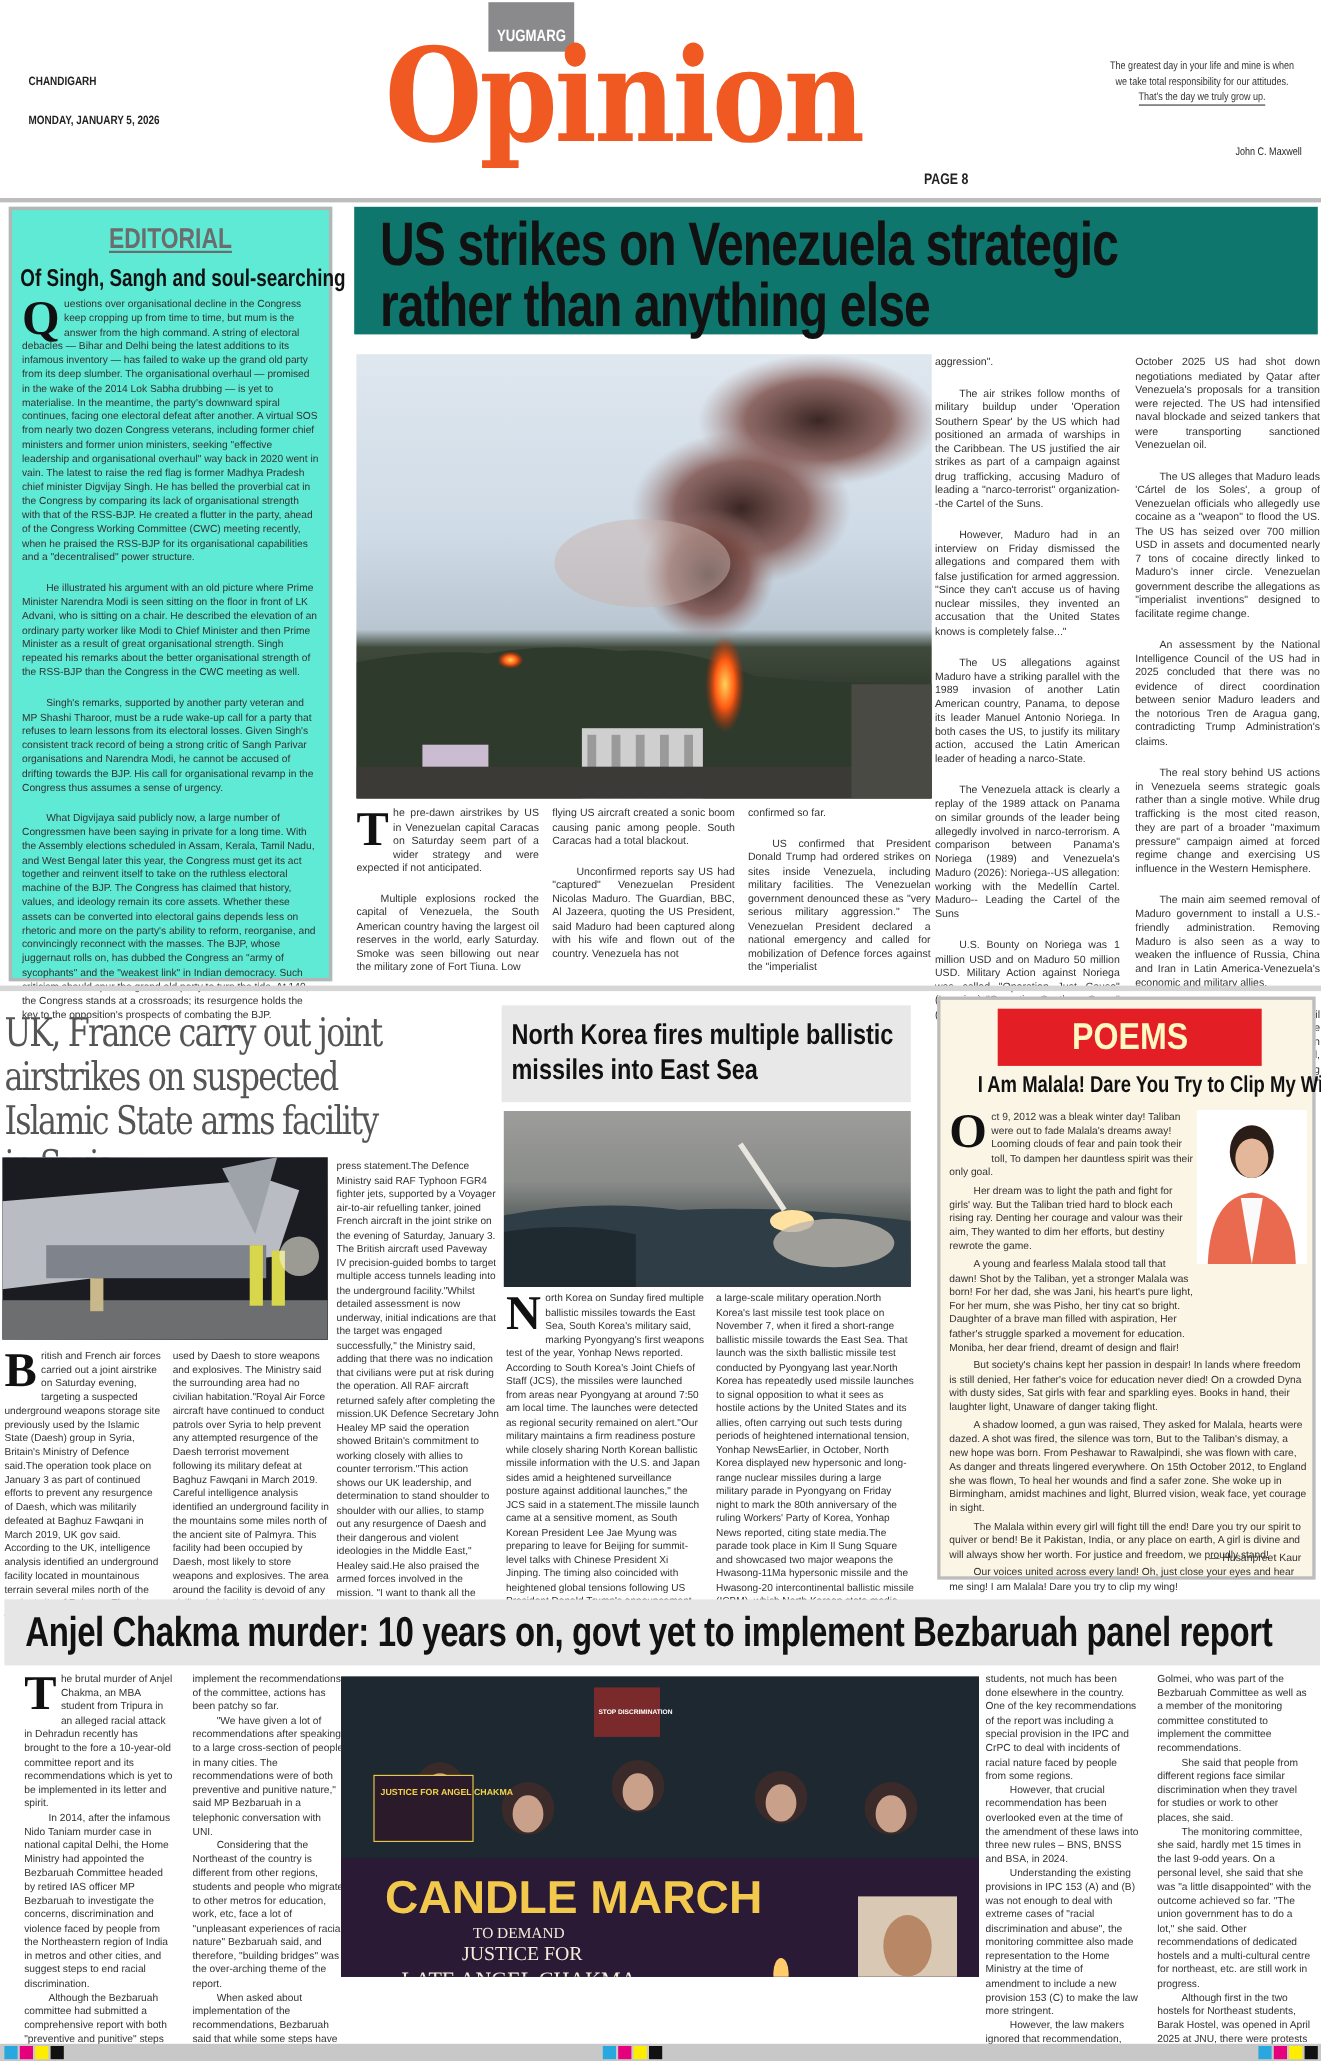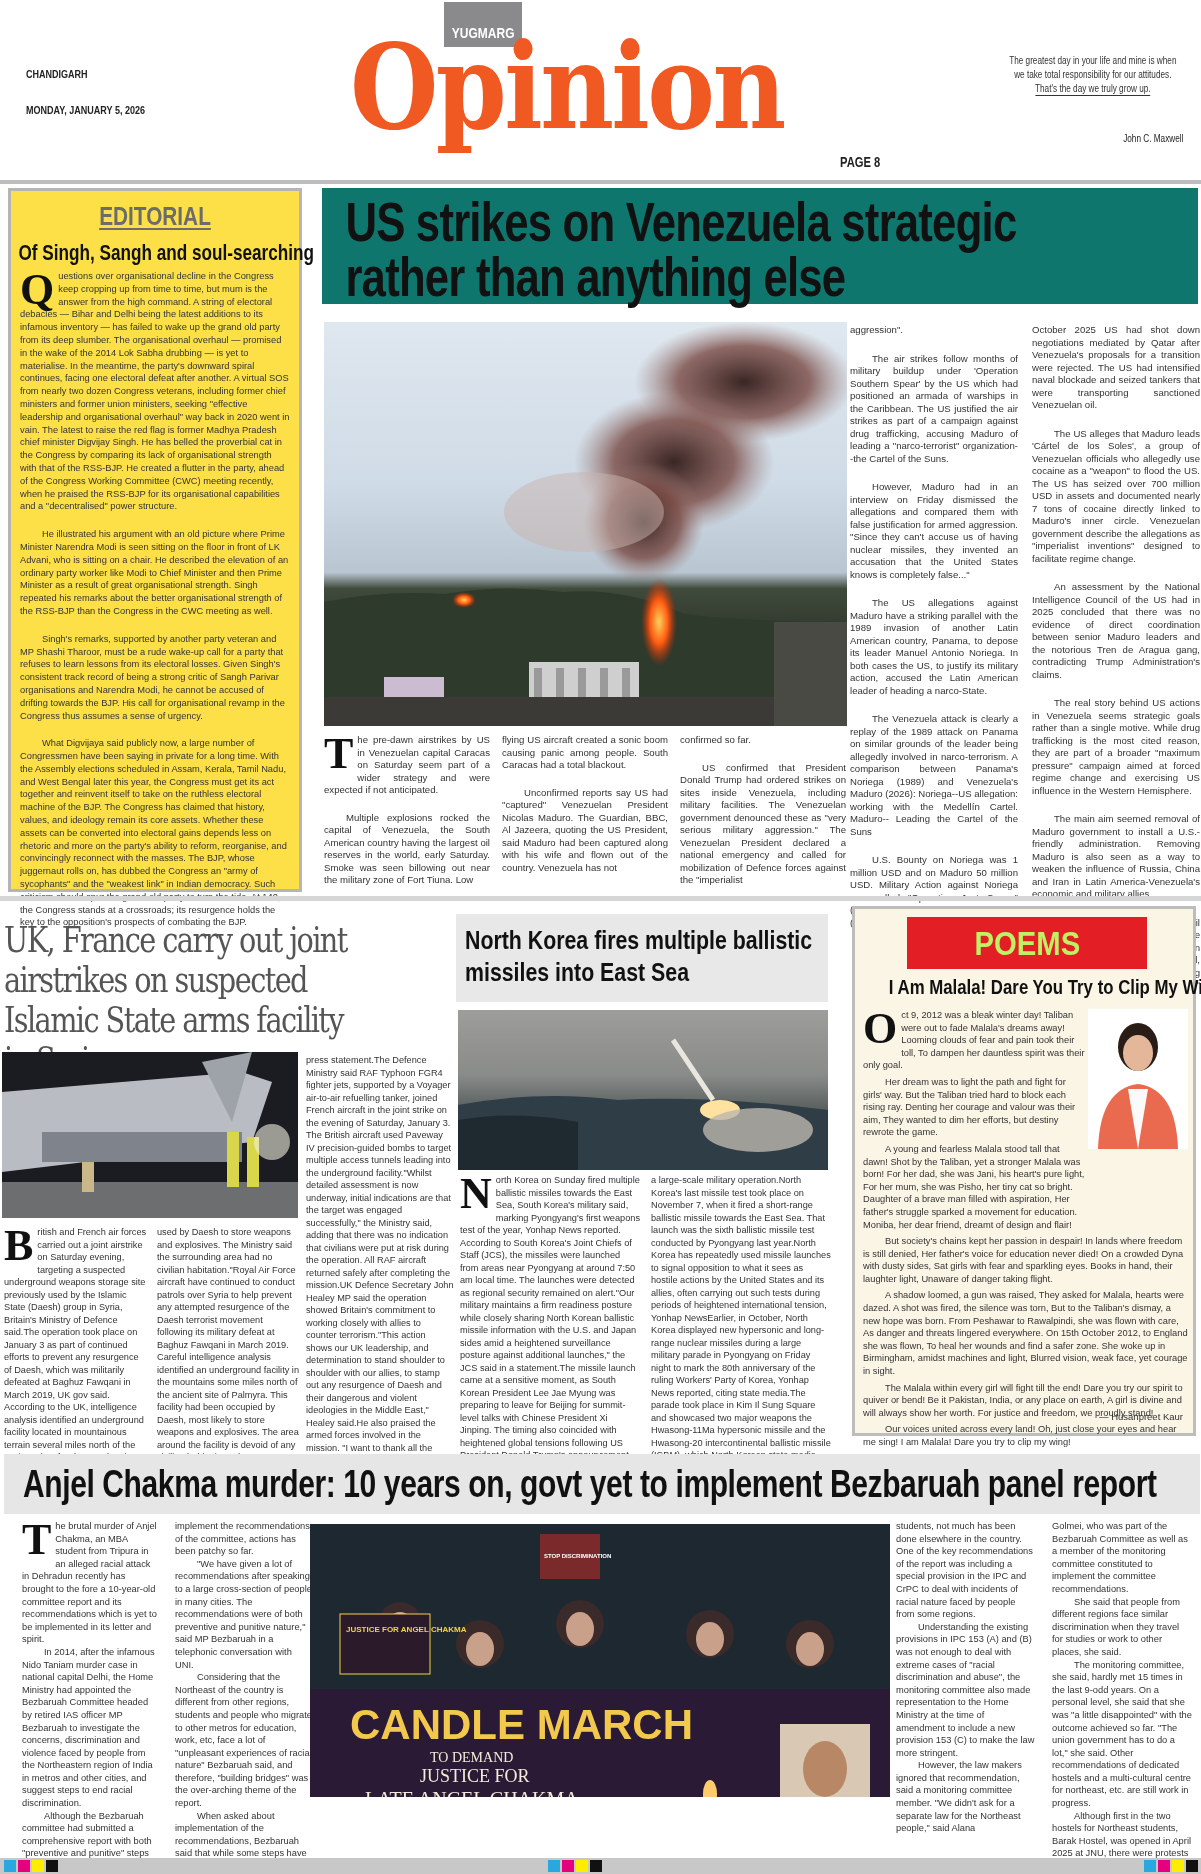--- a/index.html
+++ b/index.html
@@ -14,21 +14,21 @@
 .brandbox{left:444px;top:2px;width:78px;height:45px;background:#8a8a8c;color:#fff;font:bold 15px "Liberation Sans",sans-serif;display:flex;align-items:flex-end;justify-content:center;padding-bottom:6px;transform-origin:center}
 .brandbox span{display:inline-block;transform:scaleX(.8)}
 .opinion{left:350px;top:28px;font:bold 118px "DejaVu Serif",serif;color:#f05a22;letter-spacing:-3px;line-height:1;transform:scaleX(.86);transform-origin:left}
 .pageno{left:840px;top:154px;font:bold 14px "Liberation Sans",sans-serif;transform:scaleX(.8);transform-origin:left}
 .quote{right:18px;top:54px;width:220px;text-align:center;font:10px "Liberation Sans",sans-serif;line-height:14px;color:#333}
 .quote .ln{display:block;transform:scaleX(.82);transform-origin:right}
 .quote .u{border-bottom:1px solid #333;padding-bottom:1px}
 .author{right:18px;top:133px;font:10px "Liberation Sans",sans-serif;transform:scaleX(.82);transform-origin:right}
 .rule{left:0;width:1201px;height:4px;background:#bdbdbd}
 
-.edbox{left:8px;top:188px;width:294px;height:704px;border:3px solid #b5b5b5;background:#fde047;padding:6px 9px}
+.edbox{left:8px;top:188px;width:294px;height:704px;border:3px solid #b5b5b5;background:#5eead4;padding:6px 9px}
 .edlabel{text-align:center;font:bold 26px "Liberation Sans",sans-serif;color:#6c6c6c;text-decoration:underline;text-decoration-thickness:2px;text-underline-offset:3px;transform:scaleX(.8);margin-top:4px}
 .edtitle{text-align:center;font:bold 22px "Liberation Sans",sans-serif;color:#111;transform:scaleX(.78);white-space:nowrap;margin:8px -40px 4px}
 .txt{font-size:9.3px;line-height:12.8px;color:#333;text-align:left}
 .txt p+p{text-indent:22px;margin-top:15px}
 .drop{float:left;font:bold 44px/36px "Liberation Serif",serif;margin:2px 4px 0 0;color:#111}
 
 .vhead{left:322px;top:188px;width:876px;height:116px;background:#0f766e}
 .vhead div{font:bold 56px/55px "Liberation Sans",sans-serif;color:#111;padding:6px 0 0 30px;transform:scaleX(.78);transform-origin:left;white-space:nowrap;letter-spacing:-1px}
 .vphoto{left:324px;top:322px;width:523px;height:404px;overflow:hidden;background:linear-gradient(180deg,#dfe7ef 0%,#cfdbe6 40%,#b9c6d1 62%,#3f4a3c 66%,#2c3328 80%,#1d211c 100%)}
 .vcols{left:324px;top:734px;width:522px;height:150px;display:grid;grid-template-columns:1fr 1fr 1fr;gap:12px}
@@ -45,21 +45,21 @@
 .ukcol3{left:306px;top:1054px;width:148px}
 .ukcols .txt,.ukcol3 .txt{font-size:9.2px;line-height:12.5px}
 
 .nkhead{left:456px;top:914px;width:372px;height:88px;background:#e8e8e8}
 .nkhead div{font:bold 26px/32px "Liberation Sans",sans-serif;color:#111;padding:10px 0 0 11px;transform:scaleX(.82);transform-origin:left;white-space:nowrap}
 .nkphoto{left:458px;top:1010px;width:370px;height:160px;background:linear-gradient(180deg,#9d9d9b 0%,#8a8c8a 40%,#59605e 62%,#2d3b44 80%,#1e2a33 100%);overflow:hidden}
 .nkcols{left:460px;top:1174px;width:372px;display:grid;grid-template-columns:1fr 1fr;gap:10px}
 .nkcols .txt{font-size:9.2px;line-height:12.5px}
 
 .pbox{left:852px;top:906px;width:344px;height:530px;background:#fbf5e6;border:3px solid #bdbdbd}
-.pbanner{left:52px;top:8px;width:240px;height:52px;background:#e31e24;color:#bef264;display:flex;align-items:center;justify-content:center}
+.pbanner{left:52px;top:8px;width:240px;height:52px;background:#e31e24;color:#fef9c3;display:flex;align-items:center;justify-content:center}
 .pbanner span{font:bold 34px "Liberation Sans",sans-serif;transform:scaleX(.86)}
 .ptitle{left:0;top:66px;width:338px;text-align:center;font:bold 21px "Liberation Sans",sans-serif;color:#111;transform:scaleX(.8);white-space:nowrap}
 .pphoto{left:233px;top:100px;width:100px;height:140px;background:#fff;overflow:hidden}
 .ptext{left:8px;top:100px;width:326px}
 .ptext .txt{font-size:9.3px;line-height:12.6px}
 .ptext .txt p+p{text-indent:22px;margin-top:4px}
 .pauth{right:10px;top:502px;font-size:9.5px;color:#333}
 
 .chead{left:4px;top:1454px;width:1196px;height:60px;background:#e6e6e6}
 .chead div{font:bold 38px/60px "Liberation Sans",sans-serif;color:#111;padding-left:24px;transform:scaleX(.79);transform-origin:left;white-space:nowrap;letter-spacing:-.5px}
@@ -300,20 +300,21 @@
     <text x="150" y="314" fill="#f4ecd8" font-size="11">Rajbari Gate</text>
     <text x="260" y="312" fill="#f4ecd8" font-size="9">04:00</text>
     <rect x="470" y="200" width="90" height="120" fill="#d9c9b4"></rect>
     <ellipse cx="515" cy="245" rx="22" ry="28" fill="#b88866"></ellipse>
     <ellipse cx="400" cy="270" rx="7" ry="14" fill="#ffcb6b"></ellipse>
   </svg>
 </div>
 <div class="abs cright">
   <div class="txt">
       <p>students, not much has been done elsewhere in the country. One of the key recommendations of the report was including a special provision in the IPC and CrPC to deal with incidents of racial nature faced by people from some regions.</p>
+      <p>However, that crucial recommendation has been overlooked even at the time of the amendment of these laws into three new rules – BNS, BNSS and BSA, in 2024.</p>
       <p>Understanding the existing provisions in IPC 153 (A) and (B) was not enough to deal with extreme cases of "racial discrimination and abuse", the monitoring committee also made representation to the Home Ministry at the time of amendment to include a new provision 153 (C) to make the law more stringent.</p>
       <p>However, the law makers ignored that recommendation, said a monitoring committee member. "We didn't ask for a separate law for the Northeast people," said Alana</p>
     </div>
   <div class="txt">
       <p>Golmei, who was part of the Bezbaruah Committee as well as a member of the monitoring committee constituted to implement the committee recommendations.</p>
       <p>She said that people from different regions face similar discrimination when they travel for studies or work to other places, she said.</p>
       <p>The monitoring committee, she said, hardly met 15 times in the last 9-odd years. On a personal level, she said that she was "a little disappointed" with the outcome achieved so far. "The union government has to do a lot," she said. Other recommendations of dedicated hostels and a multi-cultural centre for northeast, etc. are still work in progress.</p>
       <p>Although first in the two hostels for Northeast students, Barak Hostel, was opened in April 2025 at JNU, there were protests as students from other regions were also accommodated in the hostel.</p>
     </div>
 </div>

